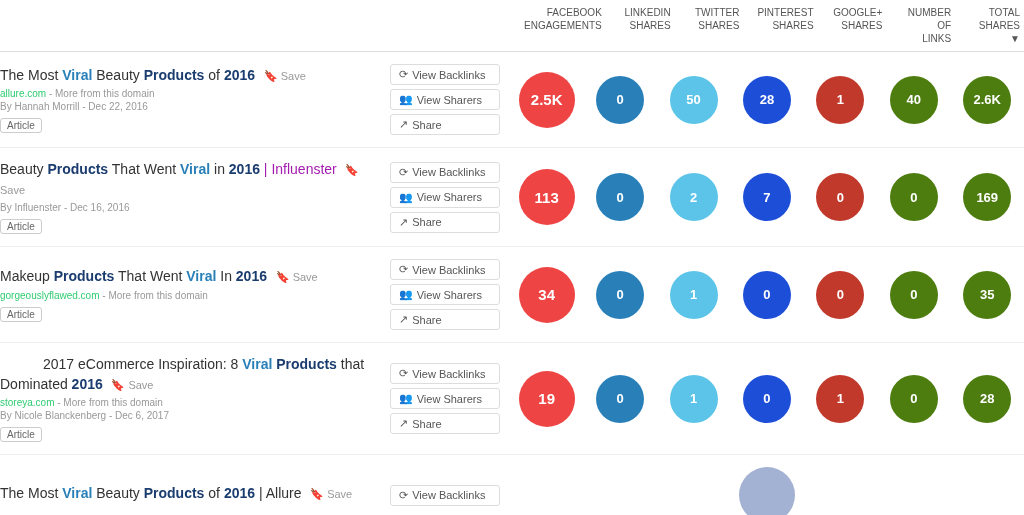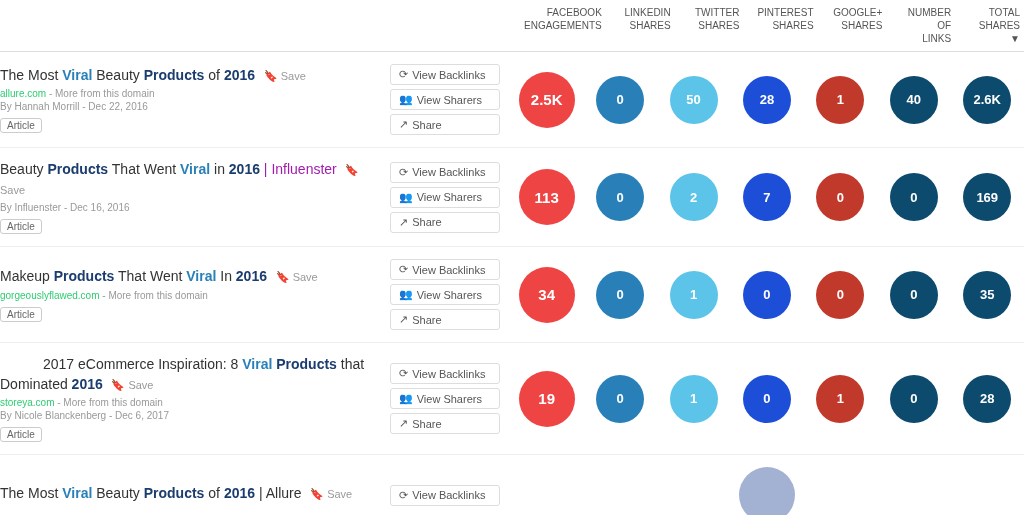--- a/index.html
+++ b/index.html
@@ -119,21 +119,21 @@
       justify-content: center;
       font-weight: bold;
       font-size: 13px;
       color: #fff;
     }
     .circle-dark-blue { background-color: #ef4444; }
     .circle-blue { background-color: #2980b9; }
     .circle-light-blue { background-color: #5bc4e8; }
     .circle-dark-red { background-color: #1d4ed8; }
     .circle-red { background-color: #c0392b; }
-    .circle-gray { background-color: #0c4a6e; color: #fff; }
+    .circle-gray { background-color: #4d7c0f; color: #fff; }
     .circle-large { width: 56px; height: 56px; font-size: 15px; }
   </style>
 </head>
 <body>
 
 <div class="container">
 
   <div class="header-row">
     <div class="header-title-col"></div>
     <div class="header-actions-col"></div>

